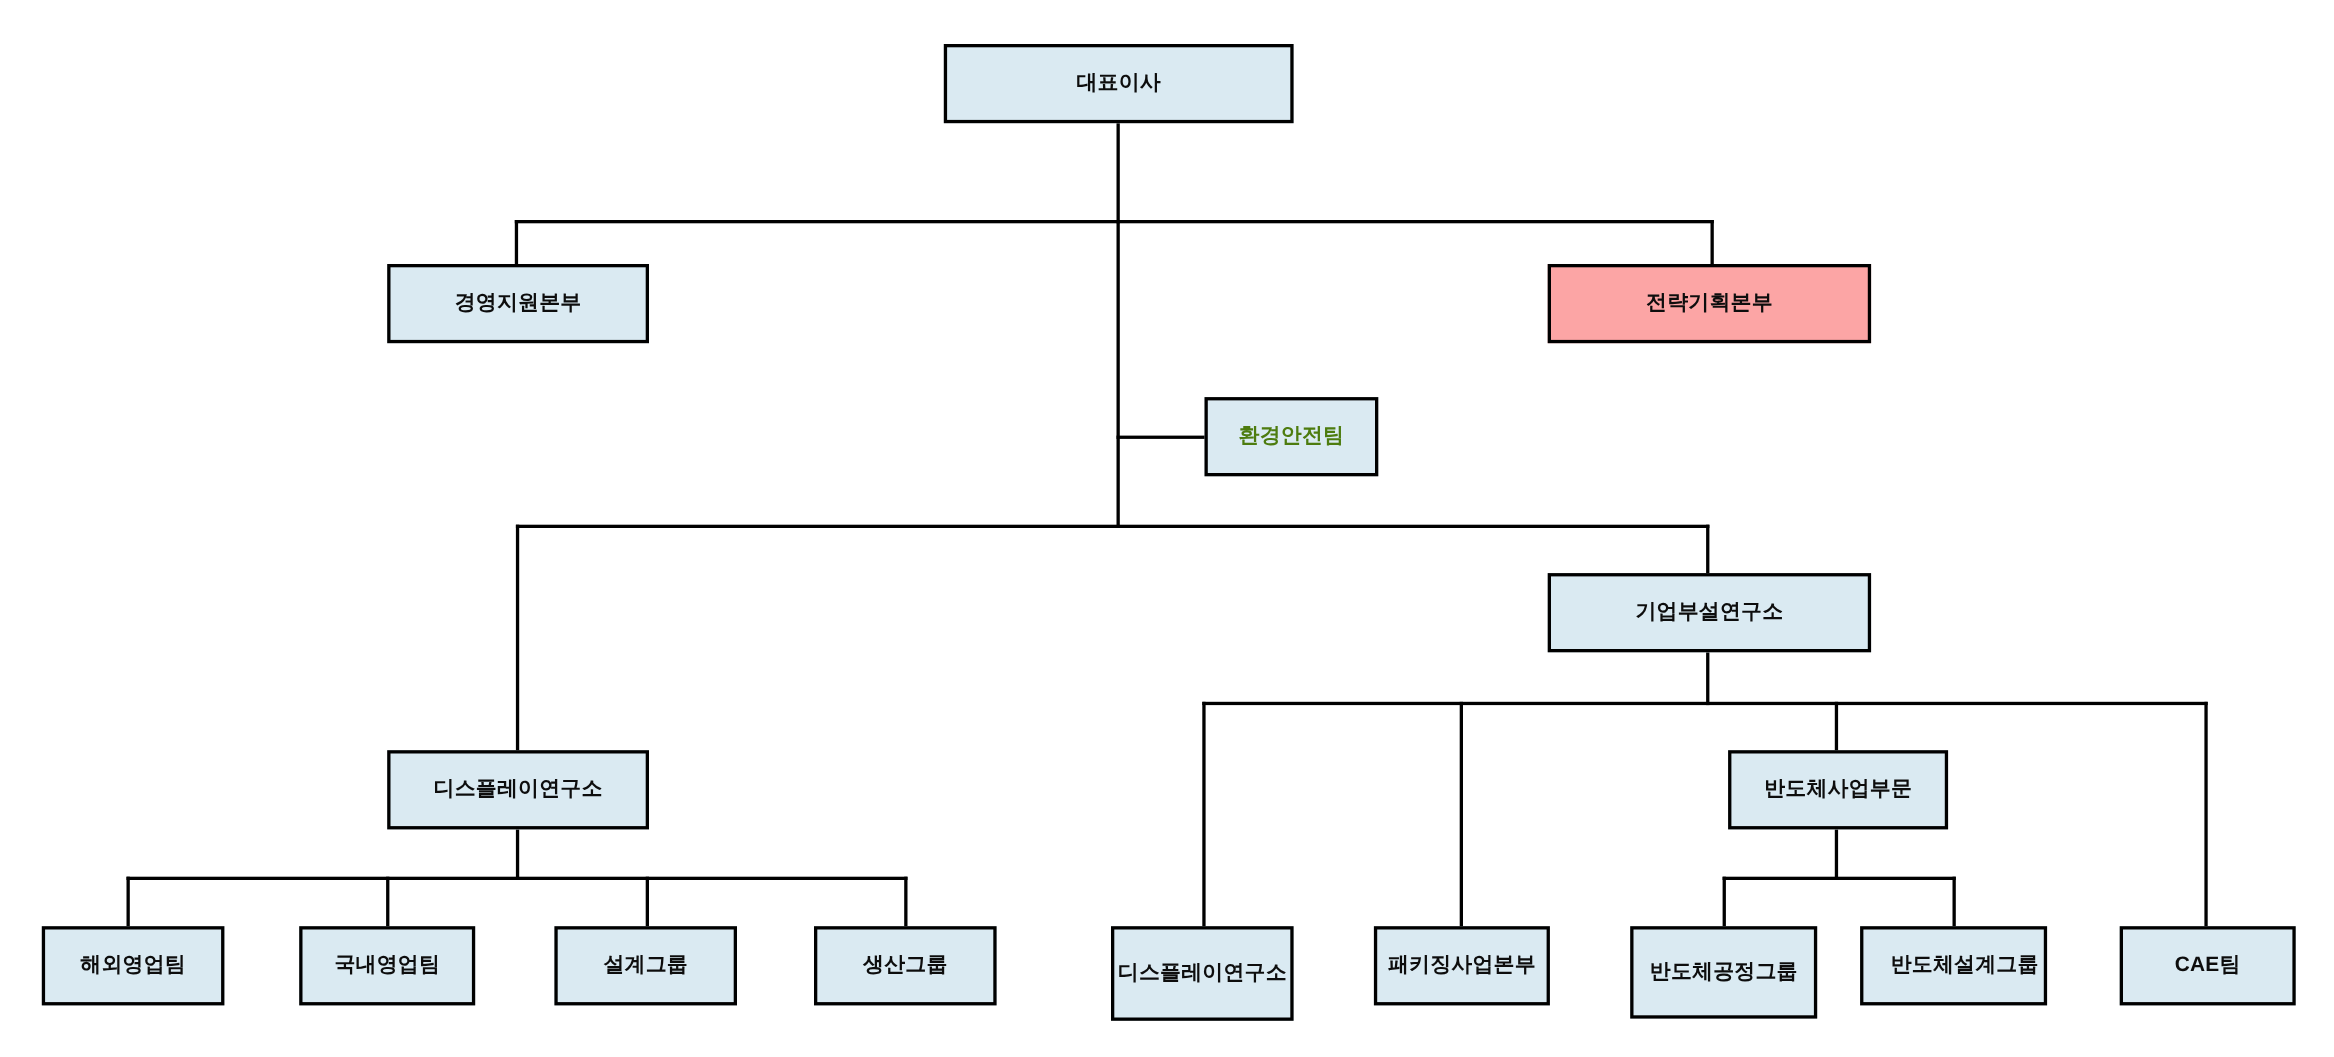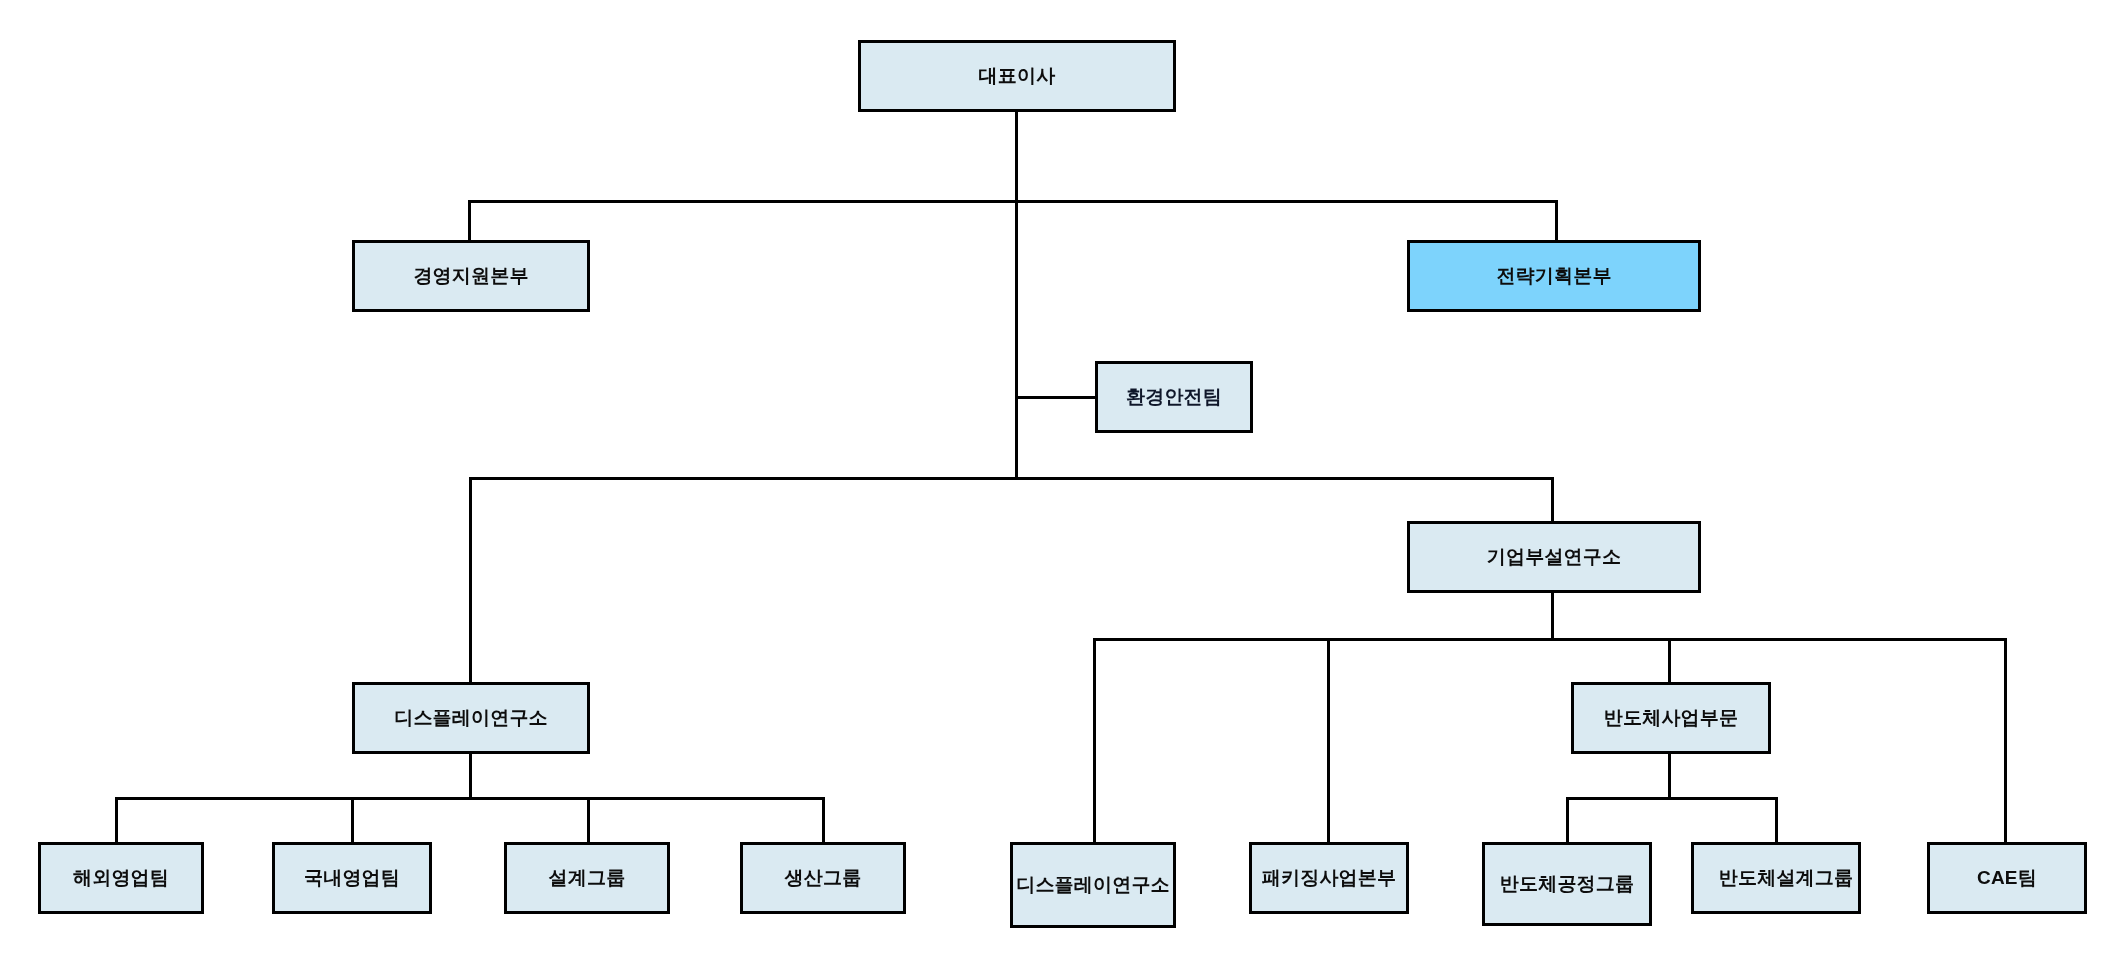--- a/index.html
+++ b/index.html
@@ -73,25 +73,25 @@
     <div class="edge edge-v" style="left: 1668px; top: 754px; height: 46px; background: rgb(0, 0, 0);"></div>
     <div class="edge edge-h" style="left: 1566px; top: 797px; width: 212px; background: rgb(0, 0, 0);"></div>
     <div class="edge edge-v" style="left: 1566px; top: 797px; height: 48px; background: rgb(0, 0, 0);"></div>
     <div class="edge edge-v" style="left: 1775px; top: 797px; height: 48px; background: rgb(0, 0, 0);"></div>
     <div class="node" style="left: 858px; top: 40px; width: 318px; height: 72px; background: rgb(218, 234, 242); border-color: rgb(0, 0, 0);">
       <span class="node-label" style="color: rgb(13, 13, 13);">대표이사</span>
     </div>
     <div class="node" style="left: 352px; top: 240px; width: 238px; height: 72px; background: rgb(218, 234, 242); border-color: rgb(0, 0, 0);">
       <span class="node-label" style="color: rgb(13, 13, 13);">경영지원본부</span>
     </div>
-    <div class="node" style="left: 1407px; top: 240px; width: 294px; height: 72px; background: #7dd3fc; border-color: rgb(0, 0, 0);">
+    <div class="node" style="left: 1407px; top: 240px; width: 294px; height: 72px; background: #fca5a5; border-color: rgb(0, 0, 0);">
       <span class="node-label" style="color: rgb(13, 13, 13);">전략기획본부</span>
     </div>
     <div class="node" style="left: 1095px; top: 361px; width: 158px; height: 72px; background: rgb(218, 234, 242); border-color: rgb(0, 0, 0);">
-      <span class="node-label" style="color: #0f172a;">환경안전팀</span>
+      <span class="node-label" style="color: #4d7c0f;">환경안전팀</span>
     </div>
     <div class="node" style="left: 1407px; top: 521px; width: 294px; height: 72px; background: rgb(218, 234, 242); border-color: rgb(0, 0, 0);">
       <span class="node-label" style="color: rgb(13, 13, 13);">기업부설연구소</span>
     </div>
     <div class="node" style="left: 352px; top: 682px; width: 238px; height: 72px; background: rgb(218, 234, 242); border-color: rgb(0, 0, 0);">
       <span class="node-label" style="color: rgb(13, 13, 13);">디스플레이연구소</span>
     </div>
     <div class="node" style="left: 1571px; top: 682px; width: 200px; height: 72px; background: rgb(218, 234, 242); border-color: rgb(0, 0, 0);">
       <span class="node-label" style="color: rgb(13, 13, 13);">반도체사업부문</span>
     </div>

